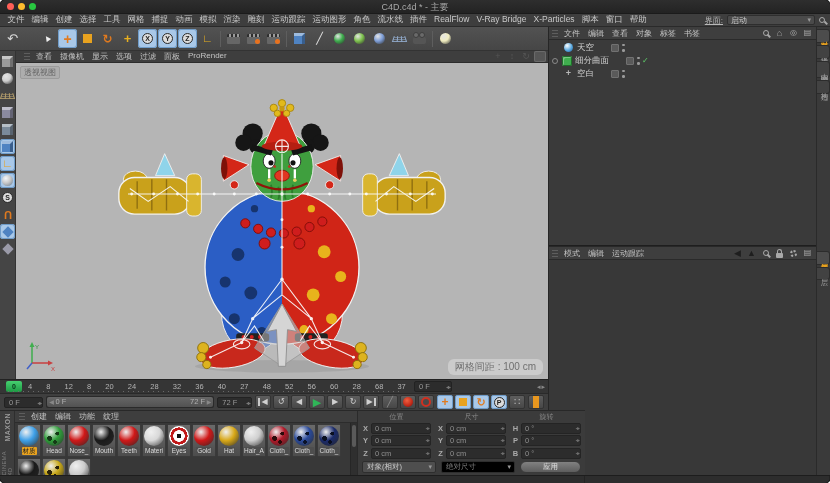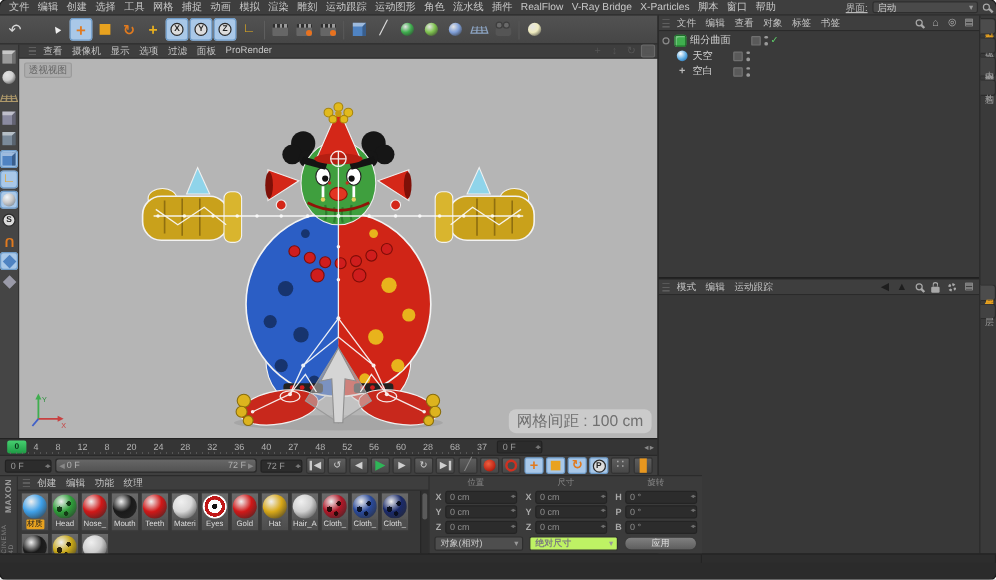--- a/index.html
+++ b/index.html
@@ -64,21 +64,21 @@
   .left-strip{width:16px;background:#454545;border-right:1px solid #333;display:flex;flex-direction:column;align-items:center;gap:2px;padding-top:3px;}
   .vp-col{flex:1;display:flex;flex-direction:column;min-width:0;}
   .vp-menubar{height:12px;background:#3e3e3e;display:flex;align-items:center;font-size:8px;color:#c4c4c4;border-bottom:1px solid #2c2c2c;padding-left:8px;position:relative;}
   .vp-menubar .menu-item{padding:0 4px;}
   .grip{width:6px;height:7px;margin-right:2px;background:repeating-linear-gradient(0deg,#5e5e5e 0 1px,transparent 1px 3px);flex:none;}
   .vp-corner{margin-left:auto;display:flex;align-items:center;gap:2px;margin-right:2px;}
   .vp-corner .tbtn{width:12px;height:11px;}
   .vp-corner .tbtn:last-child{background:#565656;border-radius:2px;box-shadow:inset 0 0 0 1px #6a6a6a;}
   .viewport{flex:1;background:#b5b5b5;position:relative;overflow:hidden;}
   .vp-label{position:absolute;top:3px;left:4px;font-size:8px;color:#666;border:1px solid #9b9b9b;border-radius:2px;padding:0 3px;background:rgba(0,0,0,.04);}
-  .grid-label{position:absolute;right:5px;bottom:4px;font-size:13px;color:#707070;background:rgba(255,255,255,.3);border-radius:6px;padding:1px 7px;}
+  .grid-label{position:absolute;right:5px;bottom:4px;font-size:10px;color:#707070;background:rgba(255,255,255,.3);border-radius:6px;padding:1px 7px;}
   .axis-gizmo{position:absolute;left:8px;bottom:6px;}
   .clown{position:absolute;left:50%;bottom:2px;transform:translateX(-50%);}
 
   
   .ruler{height:14px;background:#353535;border-top:1px solid #222;display:flex;align-items:center;position:relative;padding-left:6px;}
   .ruler::after{content:"";position:absolute;left:8px;width:392px;bottom:1.5px;height:1px;background:repeating-linear-gradient(90deg,#6a6a6a 0 1px,transparent 1px 5px);}
   .playhead{width:16px;height:11px;border-radius:2px;background:linear-gradient(#46d070,#1e9a44);color:#073318;font-size:7px;font-weight:bold;display:flex;align-items:center;justify-content:center;flex:none;}
   .ticks{width:378px;display:flex;justify-content:space-between;font-size:7.5px;color:#b4b4b4;margin-left:6px;flex:none;}
   .frame-box{height:11px;background:#2c2c2c;border:1px solid #222;border-radius:2px;color:#999;font-size:7.5px;display:flex;align-items:center;padding:0 10px 0 4px;position:relative;white-space:nowrap;}
   .frame-box::after{content:"◂▸";position:absolute;right:1px;top:1px;font-size:6px;color:#777;letter-spacing:-1px;}
@@ -120,21 +120,21 @@
   .coord-cols{display:flex;gap:6px;flex:1;}
   .coord-col{flex:1;display:flex;flex-direction:column;gap:1.5px;}
   .coord-title{font-size:7px;color:#8a8a8a;text-align:center;height:9px;line-height:9px;}
   .coord-row{display:flex;align-items:center;gap:2px;}
   .coord-axis{width:7px;font-size:7.5px;font-weight:bold;color:#aaa;text-align:center;}
   .coord-field{flex:1;height:11px;background:#2c2c2c;border:1px solid #242424;border-radius:2px;color:#8f8f8f;font-size:7.5px;display:flex;align-items:center;padding:0 9px 0 3px;position:relative;}
   .coord-field::after{content:"◂▸";position:absolute;right:1px;top:1px;font-size:5.5px;color:#6e6e6e;letter-spacing:-1px;}
   .coord-bottom{display:flex;gap:5px;margin-top:2px;align-items:center;}
   .dd{height:12px;background:#4e4e4e;border:1px solid #2e2e2e;border-radius:2px;font-size:7.5px;color:#ccc;display:flex;align-items:center;padding:0 12px 0 4px;position:relative;width:74px;white-space:nowrap;}
   .dd::after{content:"▾";position:absolute;right:3px;color:#999;font-size:7px;}
-  .dd.disabled{color:#7e7e7e;background:#bef264;font-weight:bold;}
+  .dd.disabled{color:#7e7e7e;background:#000000;}
   .apply-btn{flex:1;height:12px;border-radius:7px;background:linear-gradient(#818181,#5d5d5d);border:1px solid #3a3a3a;color:#e2e2e2;font-size:7.5px;display:flex;align-items:center;justify-content:center;}
 
   
   .right-main{flex:1;display:flex;flex-direction:column;min-width:0;}
   .panel-menubar{height:13px;background:#3e3e3e;display:flex;align-items:center;font-size:8px;color:#c4c4c4;border-bottom:1px solid #2a2a2a;padding-left:3px;}
   .panel-menubar .menu-item{padding:0 4px;}
   .panel-icons{margin-left:auto;display:flex;align-items:center;gap:3px;margin-right:3px;}
   .panel-icons .tbtn{width:11px;height:11px;}
   .om-list{height:205px;background:#3a3a3a;padding-top:1px;overflow:hidden;}
   .obj-row{height:13px;display:flex;align-items:center;font-size:8.5px;color:#d0d0d0;padding-left:3px;gap:3px;}
@@ -159,20 +159,28 @@
 
   
   .statusbar{height:8px;background:#2d2d2d;border-top:1px solid #1d1d1d;display:flex;}
   .statusbar .seg{border-right:1px solid #232323;}
 </style>
 </head>
 <body>
 
 <div class="window">
 
+  <div class="titlebar">
+    <div class="traffic">
+      <span class="tl r"></span>
+      <span class="tl y"></span>
+      <span class="tl g"></span>
+    </div>
+    <span class="wtitle">C4D.c4d * - 主要</span>
+  </div>
 
   <div class="menubar">
     <span id="menu-items" style="display:flex;">
         <span class="menu-item">文件</span>
         <span class="menu-item">编辑</span>
         <span class="menu-item">创建</span>
         <span class="menu-item">选择</span>
         <span class="menu-item">工具</span>
         <span class="menu-item">网格</span>
         <span class="menu-item">捕捉</span>
@@ -829,40 +837,40 @@
               <div class="tbtn">
                 <span style="color: rgb(176, 176, 176); font-size: 8px; line-height: 1; display: inline-block;">◎</span>
               </div>
               <div class="tbtn">
                 <span style="color: rgb(176, 176, 176); font-size: 8px; line-height: 1; display: inline-block;">▤</span>
               </div>
             </span>
         </div>
         <div class="om-list" id="om-list">
             <div class="obj-row">
+              <span class="obj-spacer"></span>
+              <span class="obj-icon">
+                <span class="k-sphere" style="background: radial-gradient(circle at 35% 30%, rgb(255, 255, 255), rgb(88, 168, 224) 55%, rgb(26, 90, 154) 100%);"></span>
+              </span>
+              <span class="obj-name">天空</span>
+              <span class="obj-tags">
+                <span class="obj-tag"></span>
+                <span class="obj-dots"></span>
+              </span>
+            </div>
+            <div class="obj-row">
               <span class="obj-enable"></span>
               <span class="obj-icon">
                 <span class="k-subdivsq"></span>
               </span>
               <span class="obj-name">细分曲面</span>
               <span class="obj-tags">
                 <span class="obj-tag"></span>
                 <span class="obj-dots"></span>
                 <span class="obj-check">✓</span>
-              </span>
-            </div>
-            <div class="obj-row">
-              <span class="obj-spacer"></span>
-              <span class="obj-icon">
-                <span class="k-sphere" style="background: radial-gradient(circle at 35% 30%, rgb(255, 255, 255), rgb(88, 168, 224) 55%, rgb(26, 90, 154) 100%);"></span>
-              </span>
-              <span class="obj-name">天空</span>
-              <span class="obj-tags">
-                <span class="obj-tag"></span>
-                <span class="obj-dots"></span>
               </span>
             </div>
             <div class="obj-row">
               <span class="obj-spacer"></span>
               <span class="obj-icon">
                 <span style="color: rgb(184, 184, 184); font-weight: bold; font-size: 9px; line-height: 1;">+</span>
               </span>
               <span class="obj-name">空白</span>
               <span class="obj-tags">
                 <span class="obj-tag"></span>

